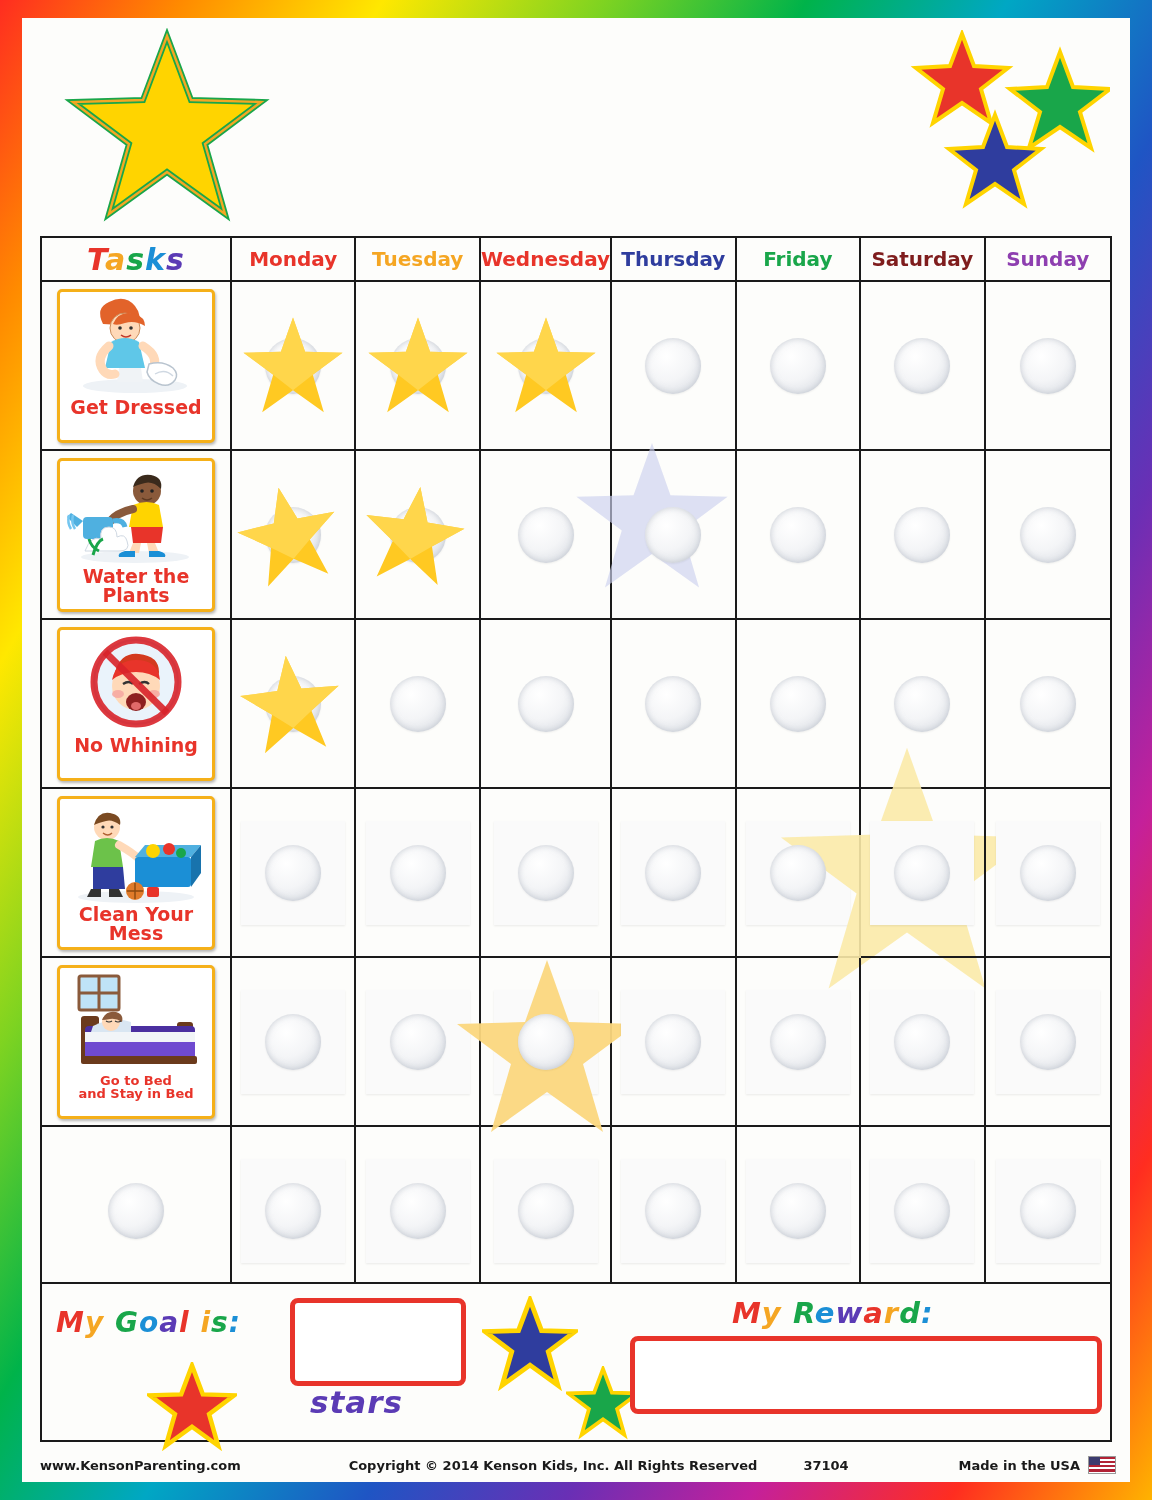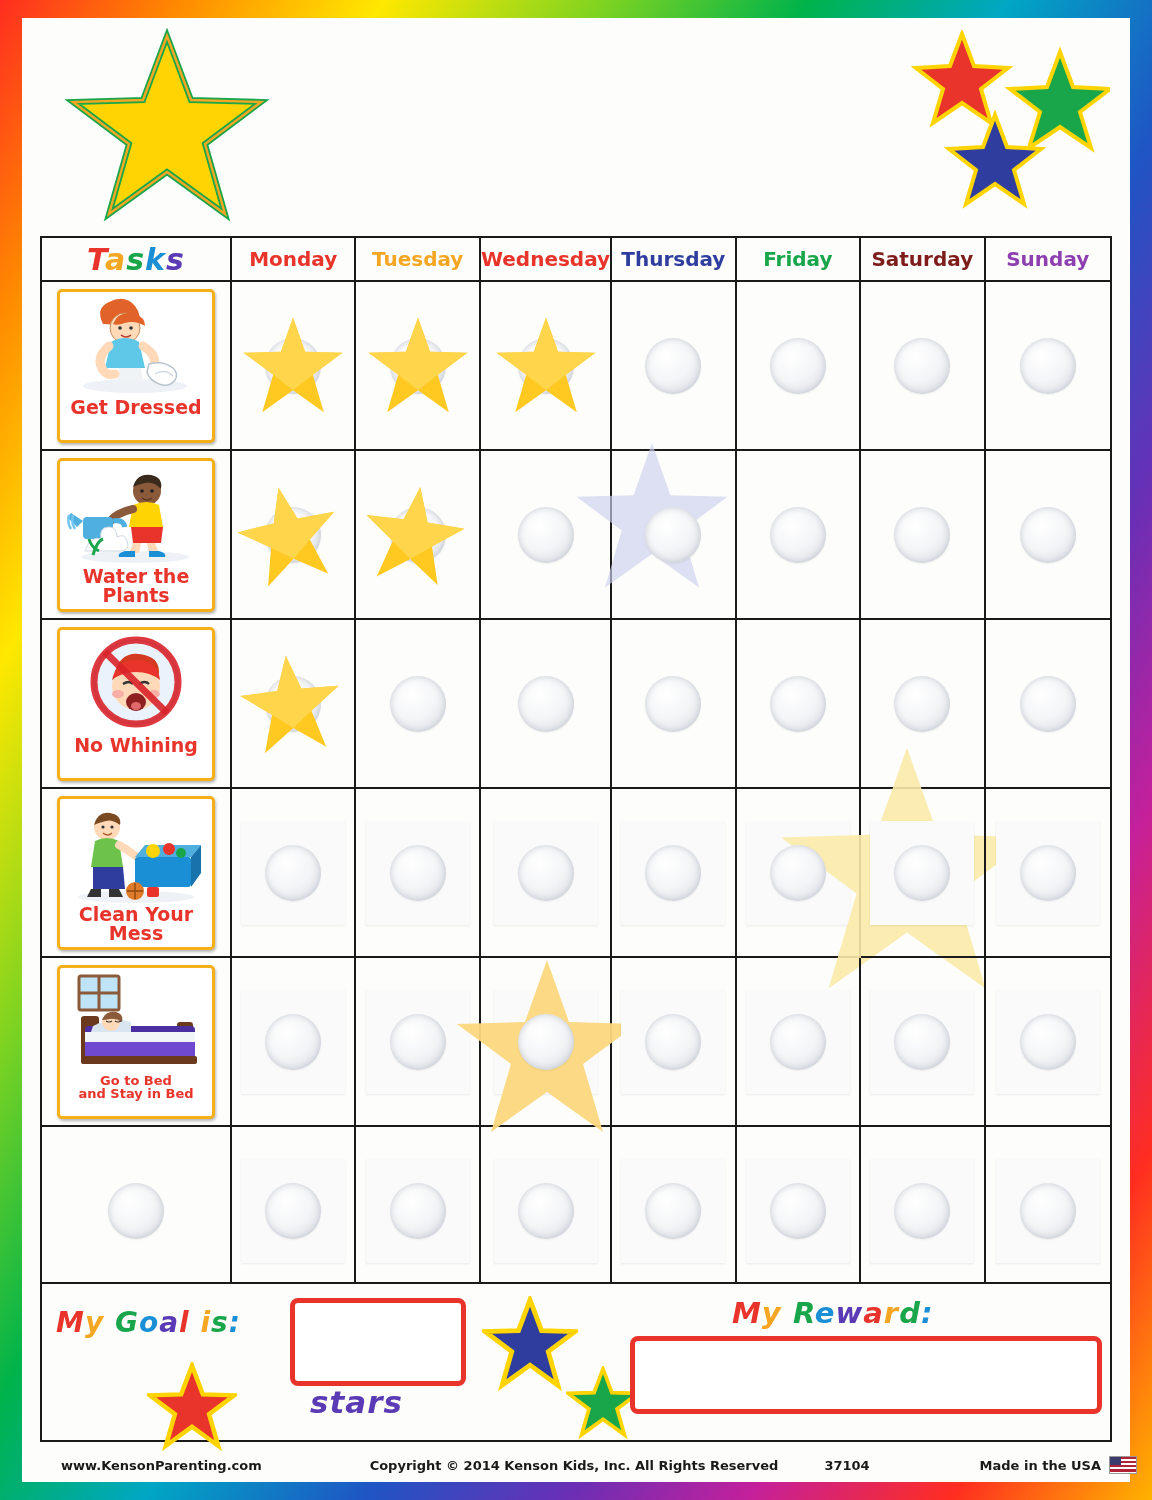--- a/index.html
+++ b/index.html
@@ -304,21 +304,20 @@
     left: 22px;
     top: 1448px;
     width: 1108px;
     height: 34px;
     display: flex;
     align-items: center;
     font-family: "DejaVu Sans", sans-serif;
     font-size: 13px;
     font-weight: bold;
     color: #1a1a1a;
-    padding-left: 21px;
   }
   .footer .f-site  { width: 300px; padding-left: 18px; }
   .footer .f-copy  { flex: 1; text-align: center; }
   .footer .f-num   { width: 120px; text-align: center; }
   .footer .f-usa   { width: 230px; text-align: right; padding-right: 14px; display: flex; align-items: center; justify-content: flex-end; gap: 8px;}
   .flag {
     display: inline-block;
     width: 26px; height: 16px;
     background:
       linear-gradient(#b22234 0 13%, #ffffff 13% 26%, #b22234 26% 39%, #ffffff 39% 52%,

